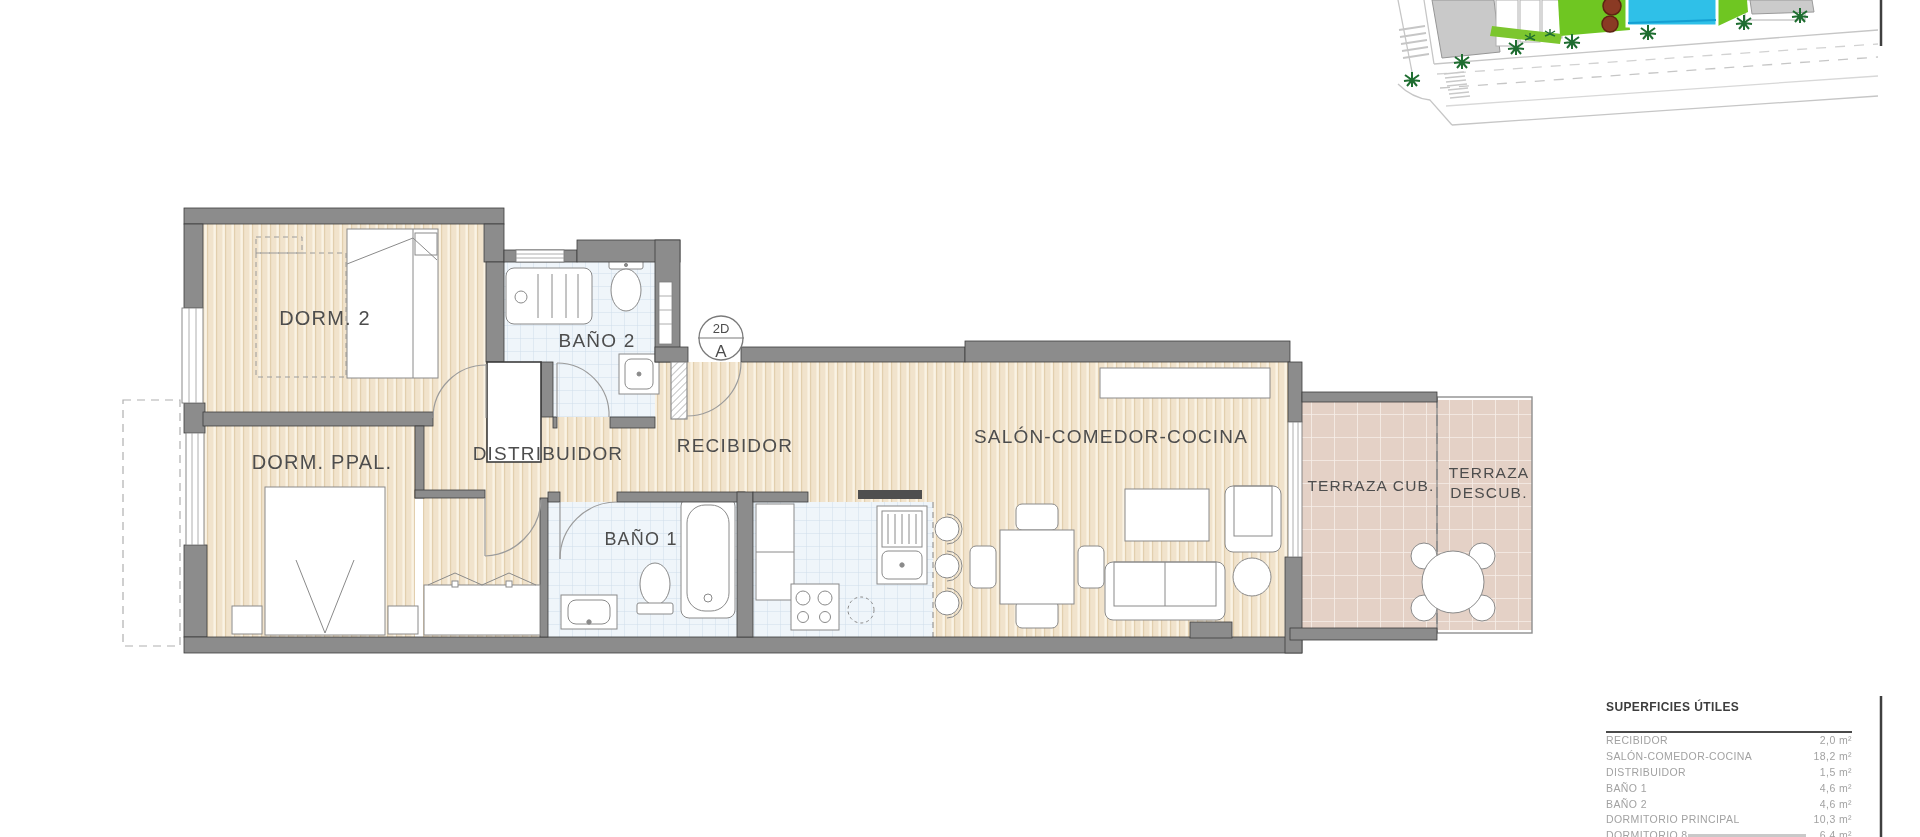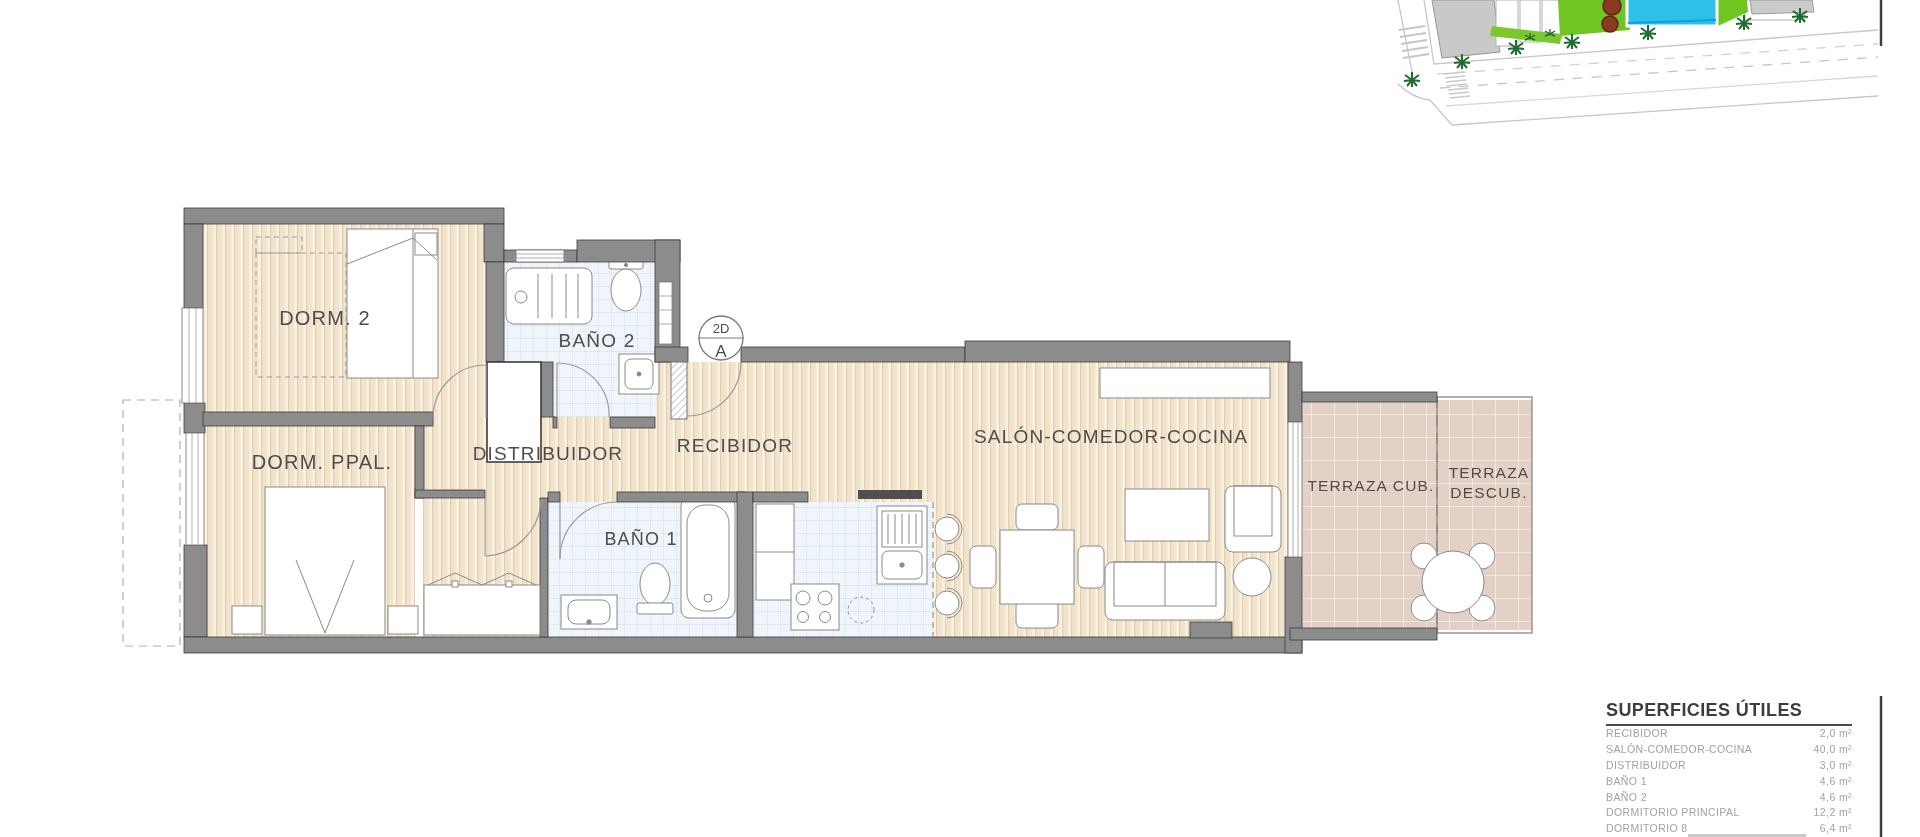--- a/index.html
+++ b/index.html
@@ -1,22 +1,22 @@
 <!DOCTYPE html>
 <html><head>
 <meta charset="utf-8">
 <style>
   html,body{margin:0;padding:0;background:#ffffff;}
   .stage{position:relative;width:1920px;height:837px;background:#fff;overflow:hidden;
          font-family:"Liberation Sans",sans-serif;}
   .plan-svg{position:absolute;left:0;top:0;}
   .room-label{fill:#4d4d4d;letter-spacing:1.2px;}
   .areas-table{position:absolute;left:1606px;top:700px;width:246px;}
-  .areas-title{font-size:18px;font-weight:bold;color:#3d3d3d;letter-spacing:.4px;
-               padding-bottom:3px;border-bottom:2px solid #4a4a4a;}
+  .areas-title{font-size:12px;font-weight:bold;color:#3d3d3d;letter-spacing:.4px;
+               padding-bottom:17px;border-bottom:2px solid #4a4a4a;}
   .areas-row{display:flex;justify-content:space-between;align-items:baseline;
              font-size:10.5px;color:#a2a2a2;letter-spacing:.4px;height:15.9px;line-height:15.9px;}
   .areas-row .val{color:#a2a2a2;}
 </style>
 </head>
 <body>
 
 <div class="stage">
 
 <svg class="plan-svg" width="1920" height="837" viewBox="0 0 1920 837">
@@ -363,37 +363,37 @@
 </svg>
 
 <div class="areas-table">
   <div class="areas-title">SUPERFICIES ÚTILES</div>
   <div class="areas-row">
     <span>RECIBIDOR</span>
     <span class="val">2,0 m²</span>
   </div>
   <div class="areas-row">
     <span>SALÓN-COMEDOR-COCINA</span>
-    <span class="val">40,0 m²</span>
+    <span class="val">18,2 m²</span>
   </div>
   <div class="areas-row">
     <span>DISTRIBUIDOR</span>
-    <span class="val">3,0 m²</span>
+    <span class="val">1,5 m²</span>
   </div>
   <div class="areas-row">
     <span>BAÑO 1</span>
     <span class="val">4,6 m²</span>
   </div>
   <div class="areas-row">
     <span>BAÑO 2</span>
     <span class="val">4,6 m²</span>
   </div>
   <div class="areas-row">
     <span>DORMITORIO PRINCIPAL</span>
-    <span class="val">12,2 m²</span>
+    <span class="val">10,3 m²</span>
   </div>
   <div class="areas-row">
     <span>DORMITORIO 8</span>
     <span class="val">6,4 m²</span>
   </div>
 </div>
 
 </div>
 
 </body></html>

